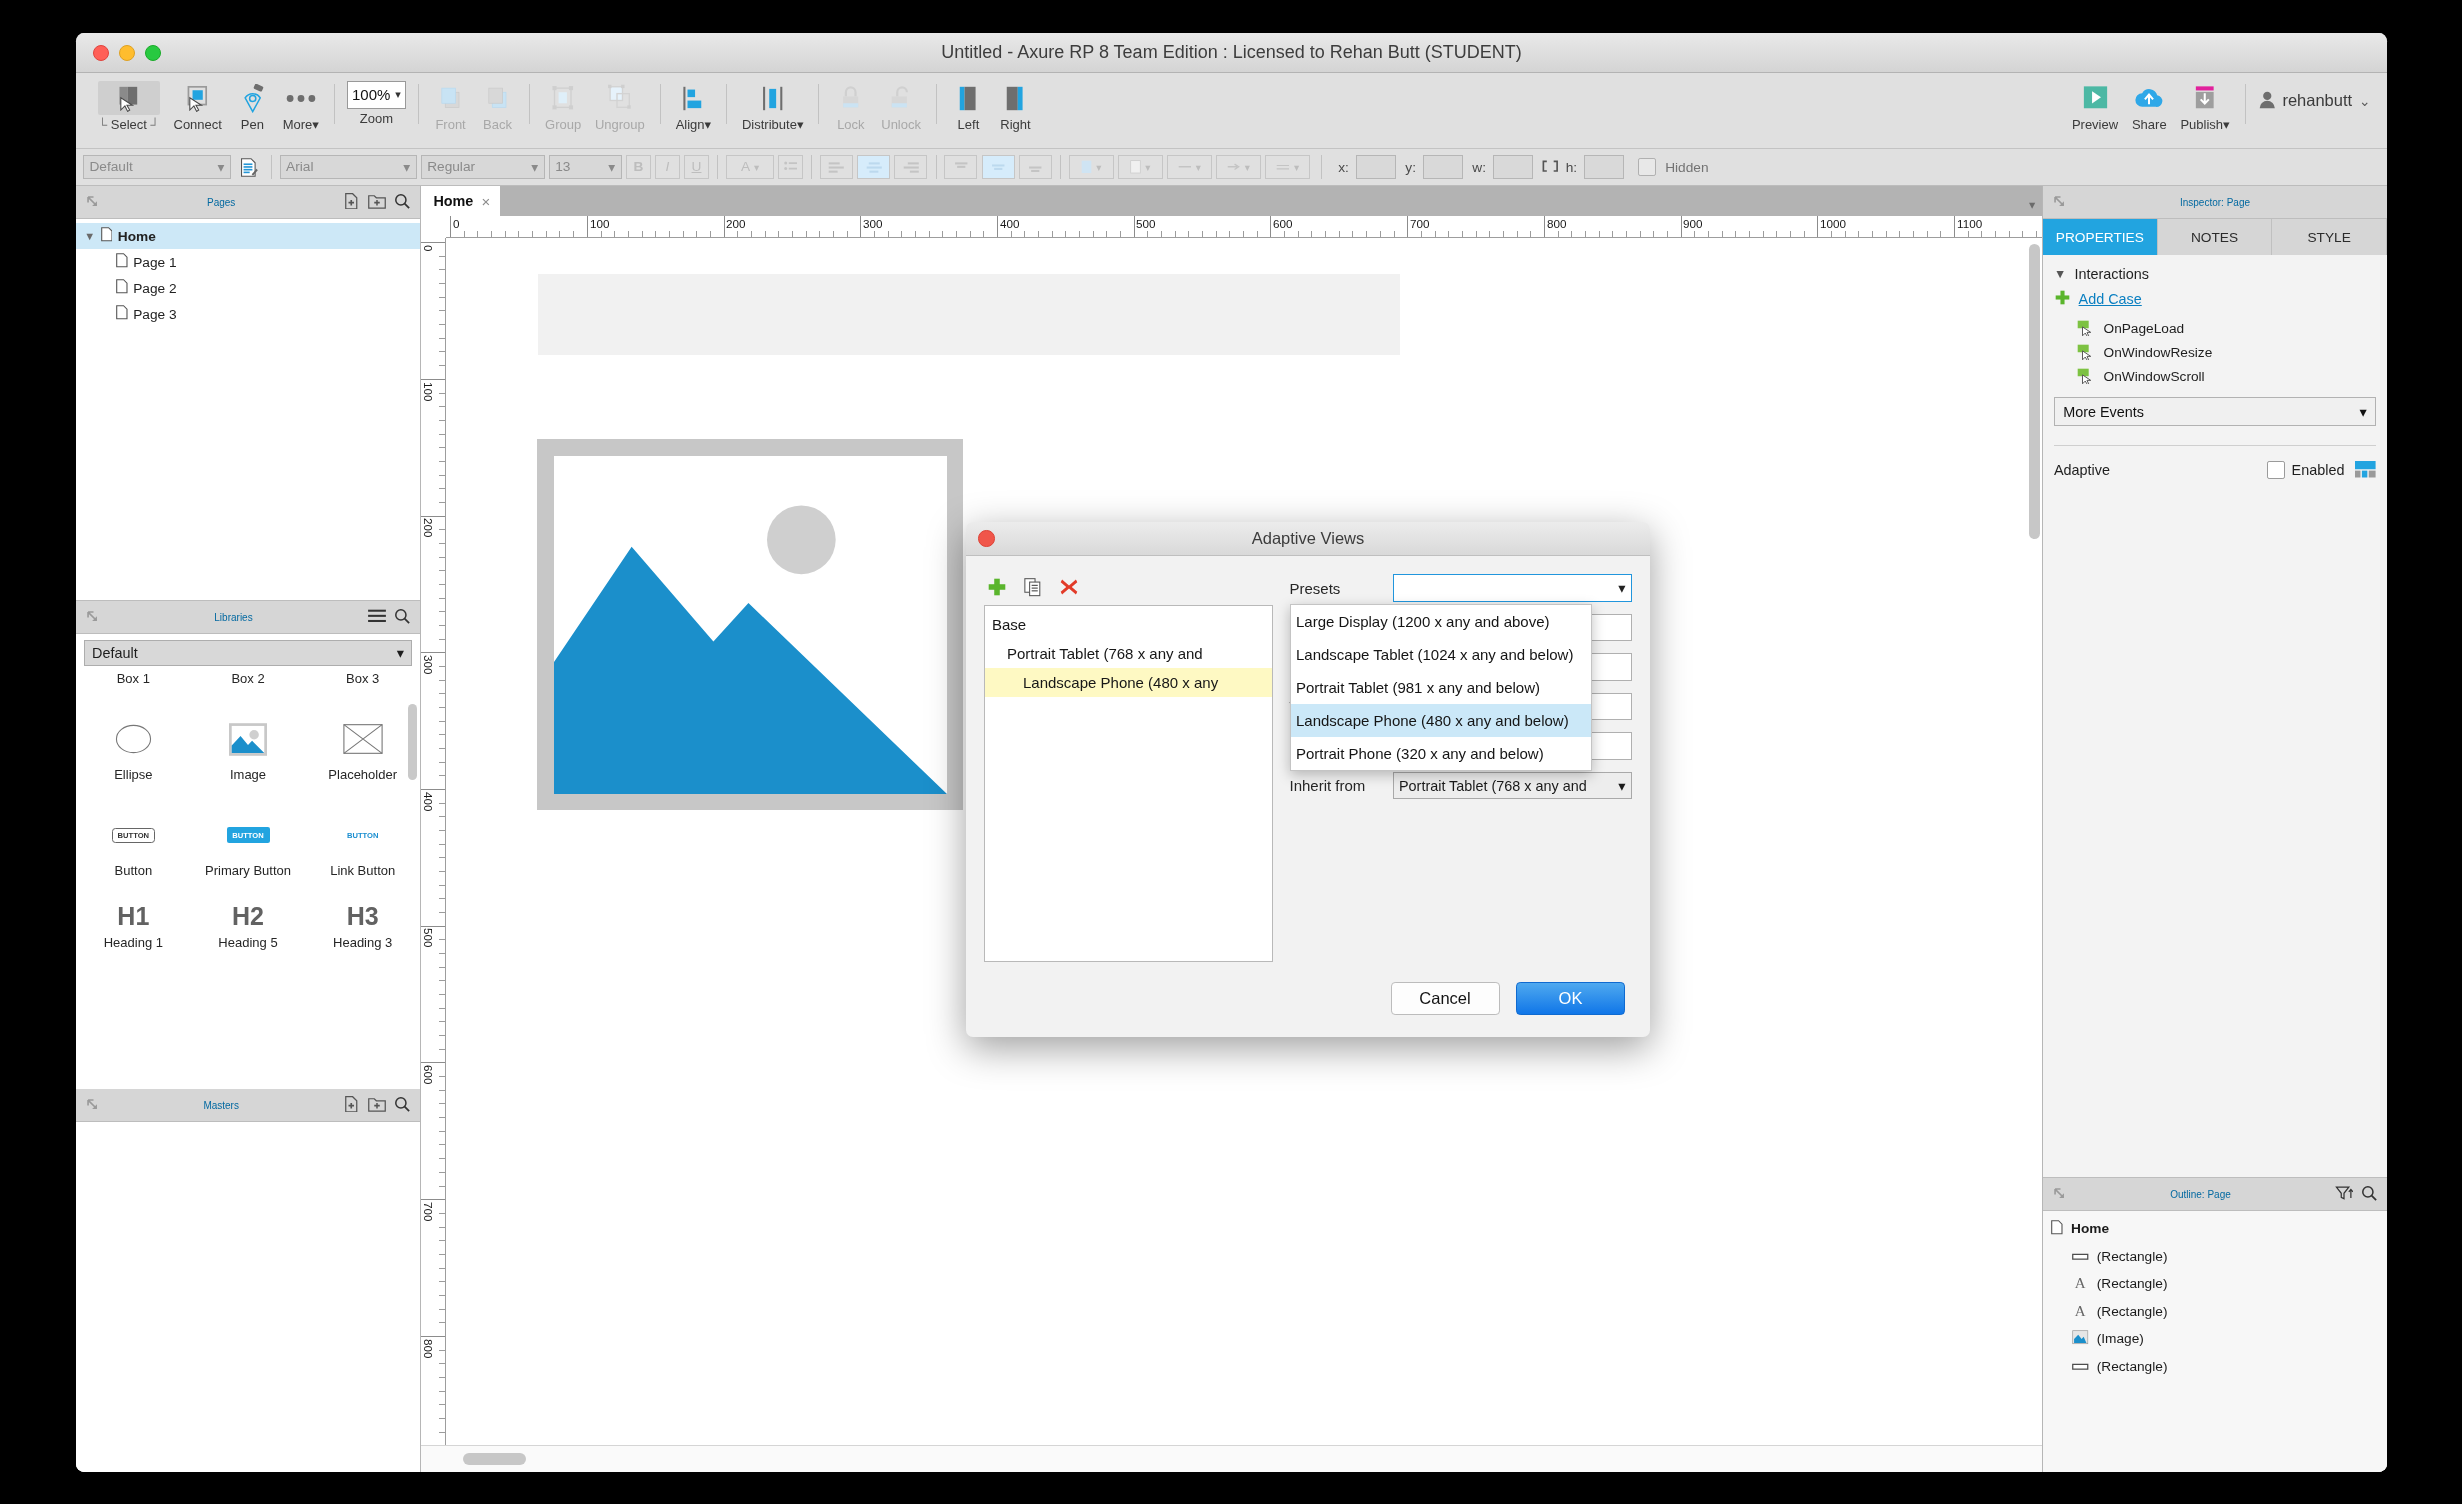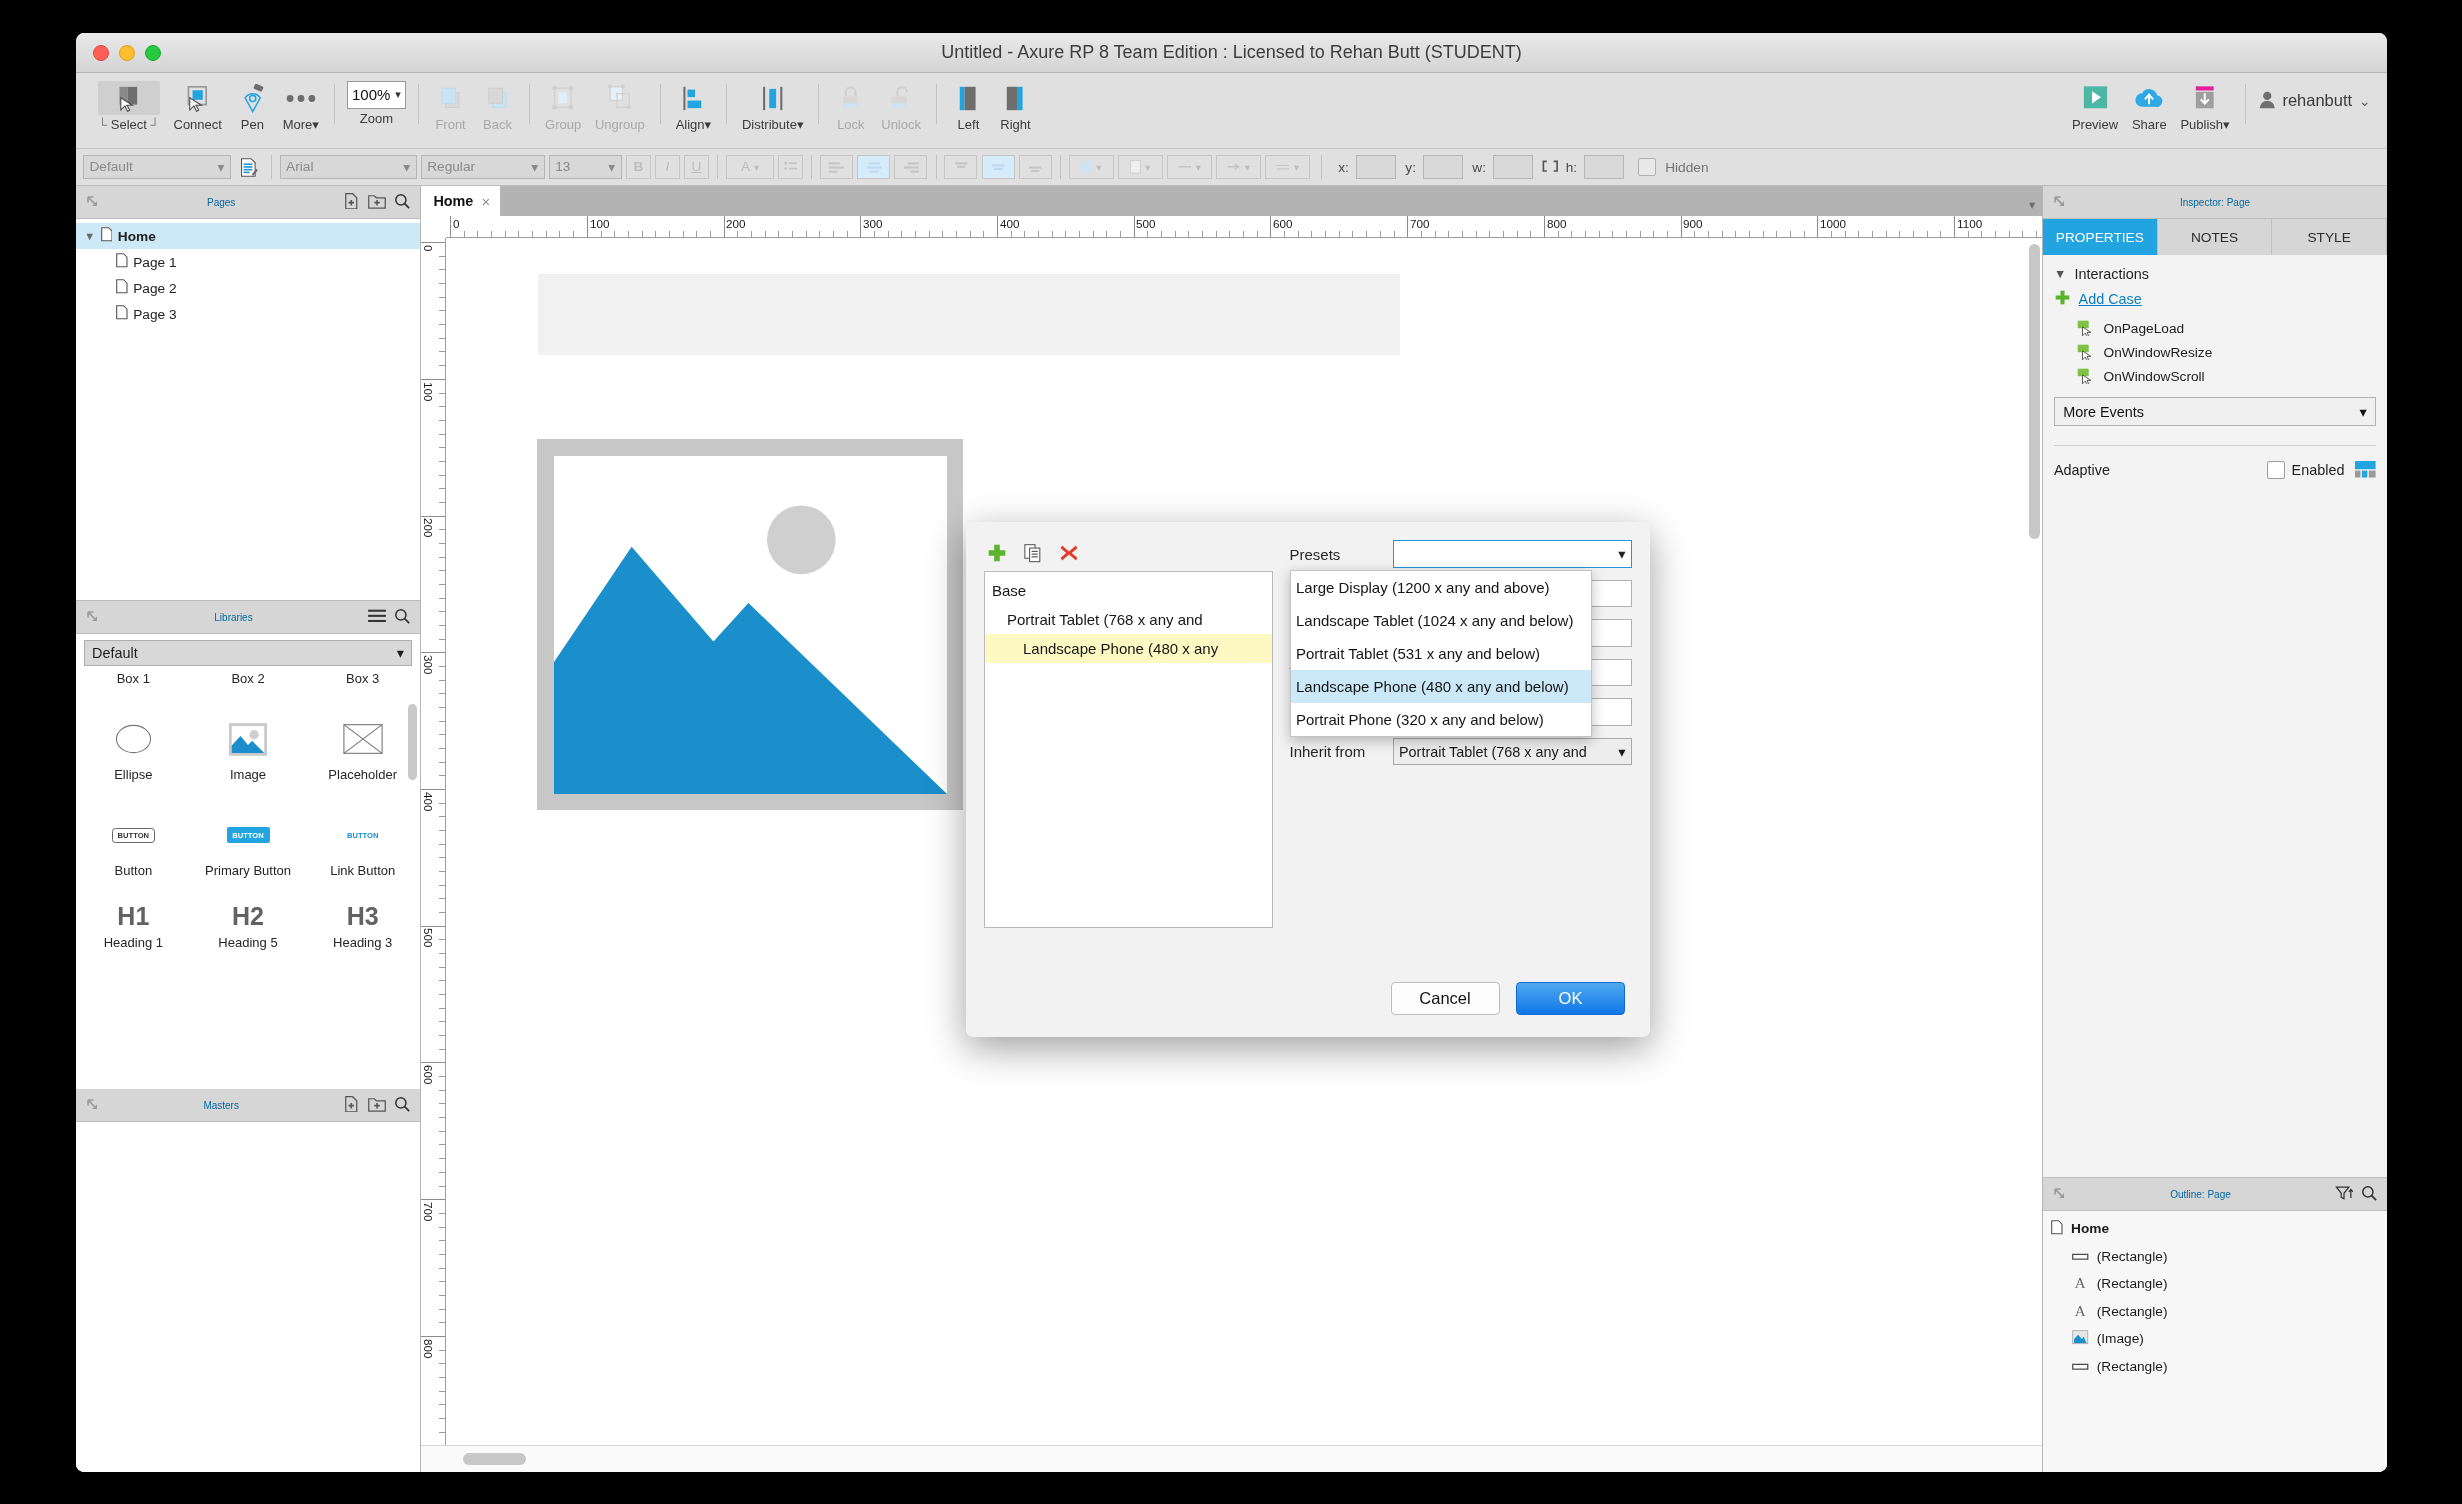--- a/index.html
+++ b/index.html
@@ -1212,20 +1212,24 @@
                 </svg>
             </span>
             <span>(Rectangle)</span>
           </div>
         </div>
       </div>
     </div>
   </div>
 
   <div id="dialog">
+    <div id="dlghdr">
+      <span class="dclose"></span>
+      <span class="dtitle">Adaptive Views</span>
+    </div>
 
     <div id="dlgbody">
       <div class="dlgleft">
         <div class="dlgtoolrow">
           <span>
             <svg width="18" height="18" viewBox="0 0 26 26">
                 <g fill="#5ab52c">
                   <rect x="9" y="1" width="8" height="24"></rect>
                   <rect x="1" y="9" width="24" height="8"></rect>
                 </g>
@@ -1288,21 +1292,21 @@
           <span class="flab">Inherit from</span>
           <span class="fselect">
             <span>Portrait Tablet (768 x any and</span>
             <span>▾</span>
           </span>
         </div>
 
         <div id="presetmenu">
           <div class="pitem">Large Display (1200 x any and above)</div>
           <div class="pitem">Landscape Tablet (1024 x any and below)</div>
-          <div class="pitem">Portrait Tablet (531 x any and below)</div>
+          <div class="pitem">Portrait Tablet (981 x any and below)</div>
           <div class="pitem sel">Landscape Phone (480 x any and below)</div>
           <div class="pitem">Portrait Phone (320 x any and below)</div>
         </div>
       </div>
     </div>
 
     <div id="dlgfooter">
       <div class="dbtn cancel">Cancel</div>
       <div class="dbtn ok">OK</div>
     </div>

